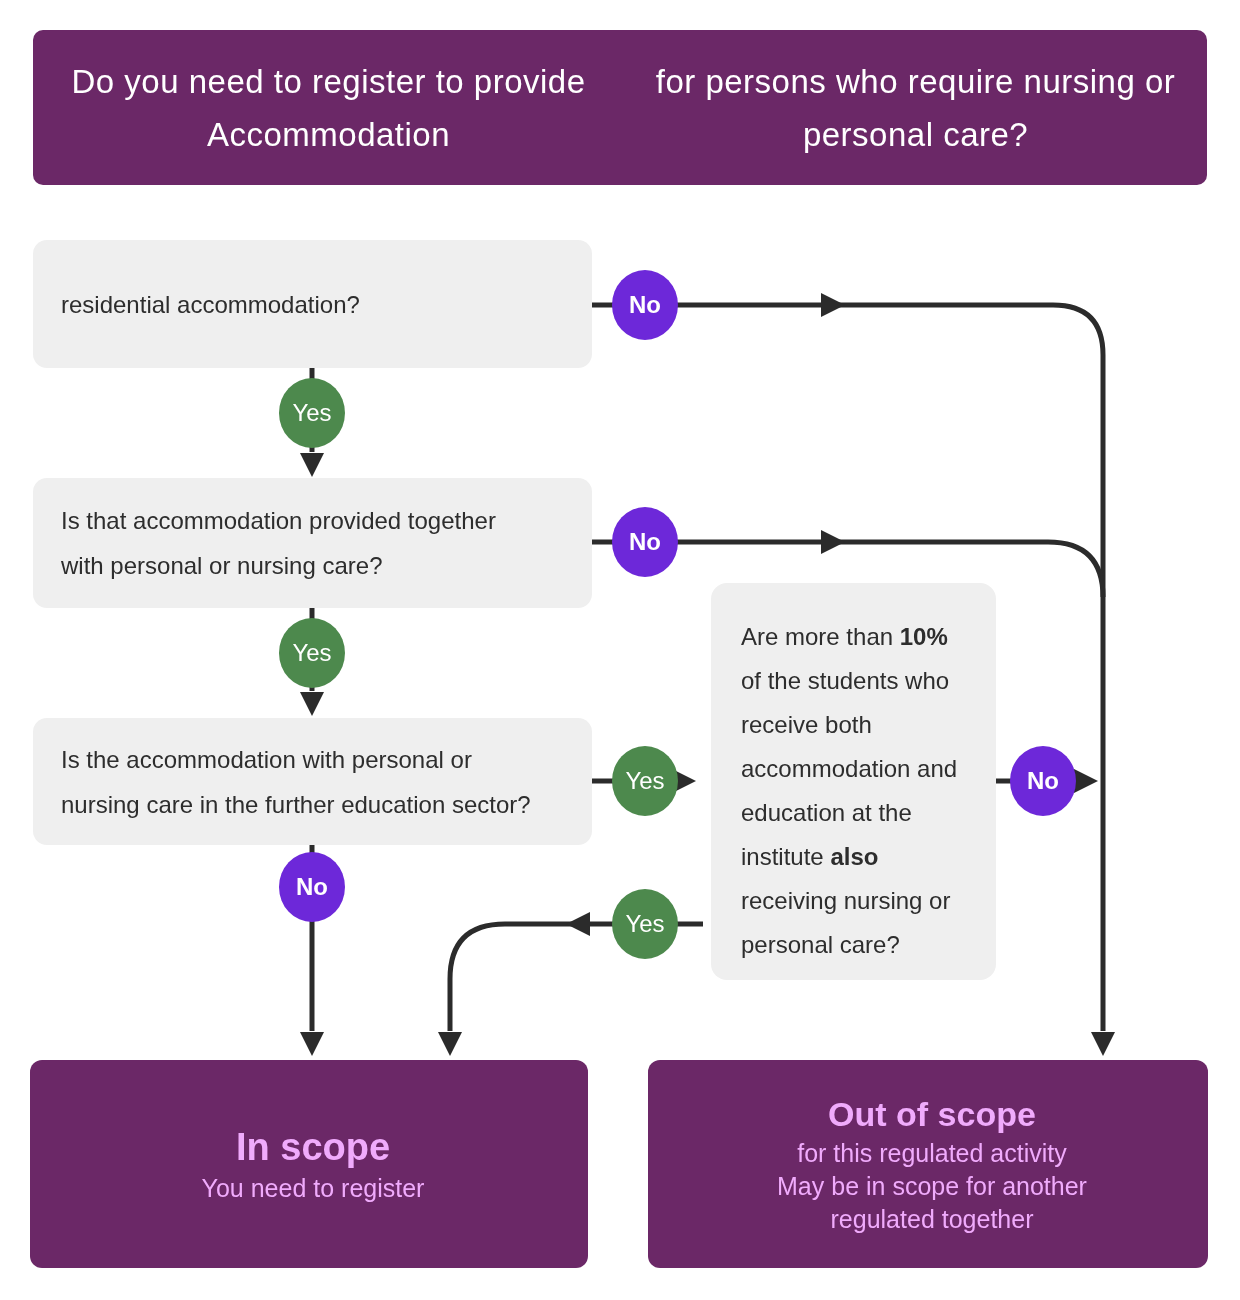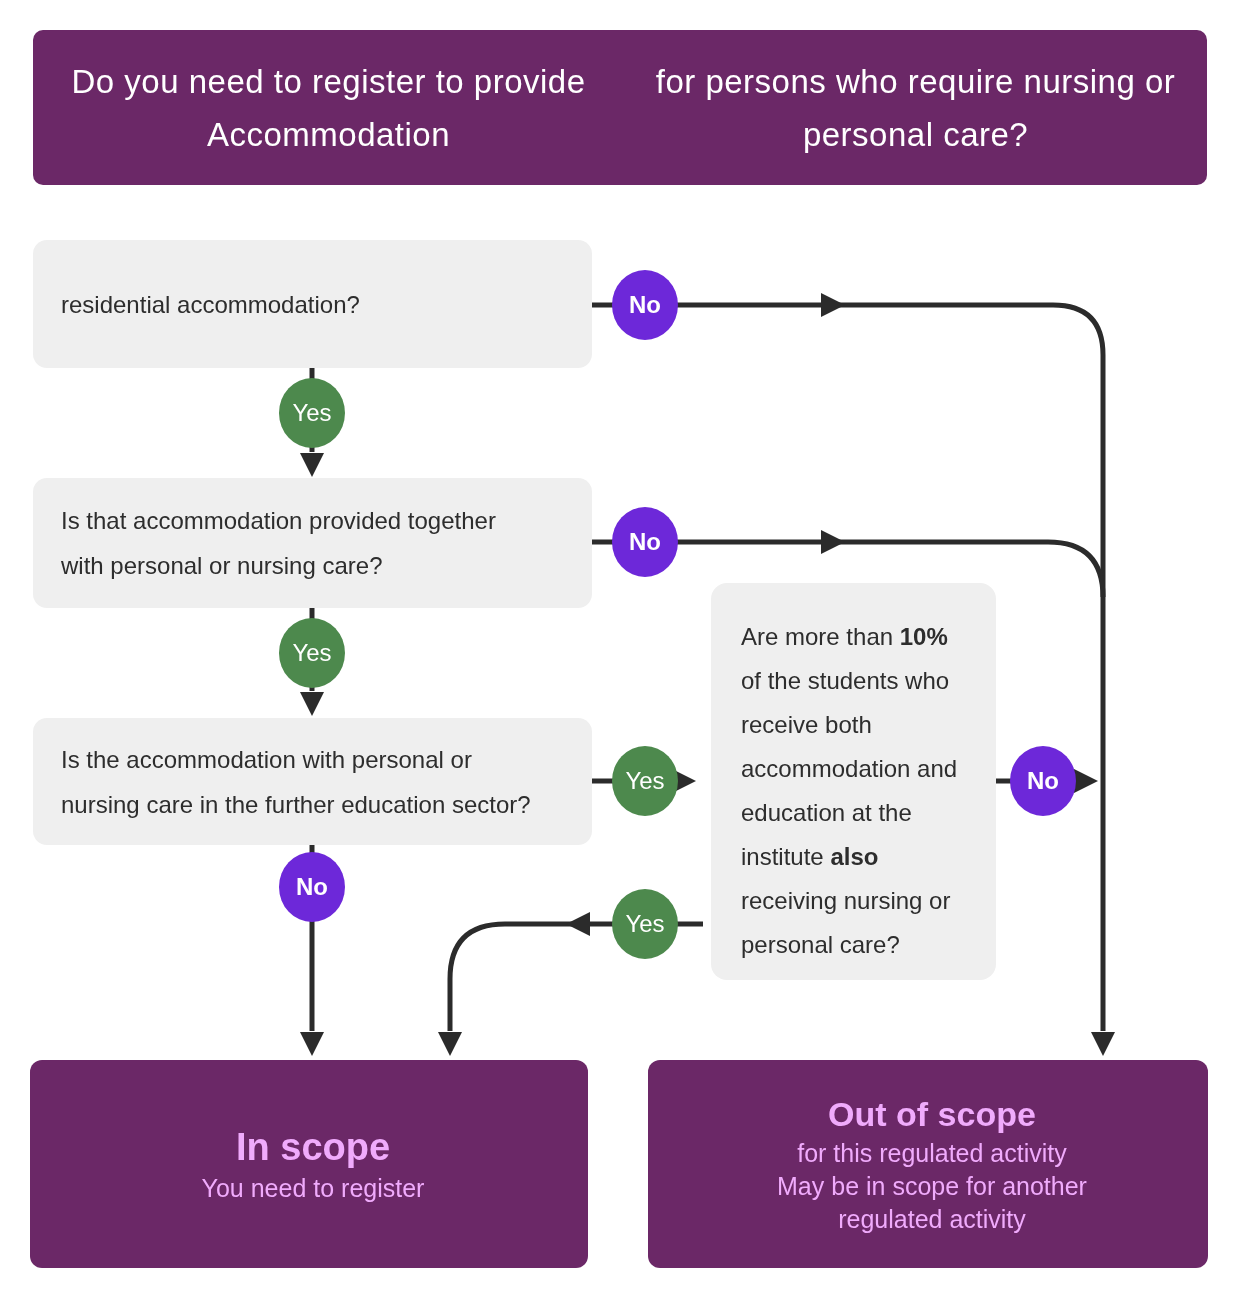--- a/index.html
+++ b/index.html
@@ -123,17 +123,17 @@
   <div class="outcome in">
     <div class="big">In scope</div>
     <div class="sub">You need to register</div>
   </div>
 
   <div class="outcome out">
     <div class="big">Out of scope</div>
     <div class="sub">for this regulated activity</div>
     <div class="note">
       <div>May be in scope for another</div>
-      <div>regulated activity</div>
+      <div>regulated together</div>
     </div>
   </div>
 
 </div>
 
 </body></html>

